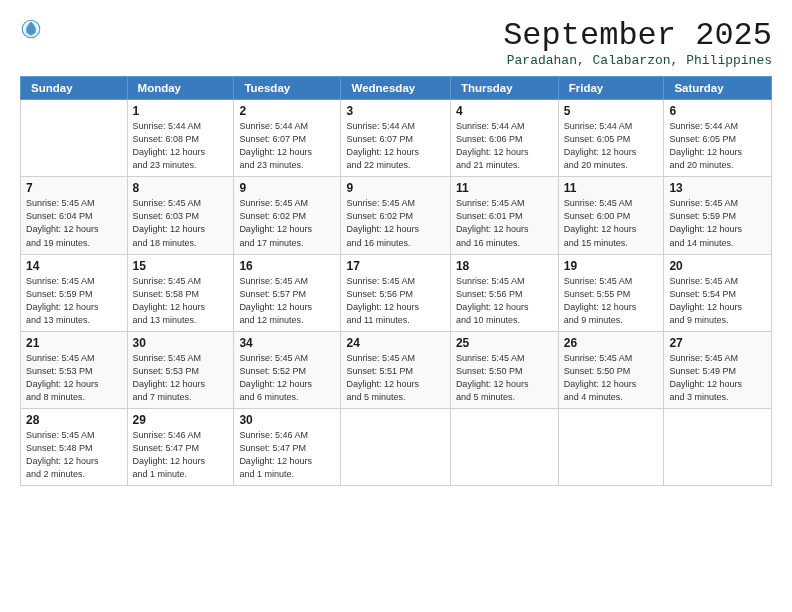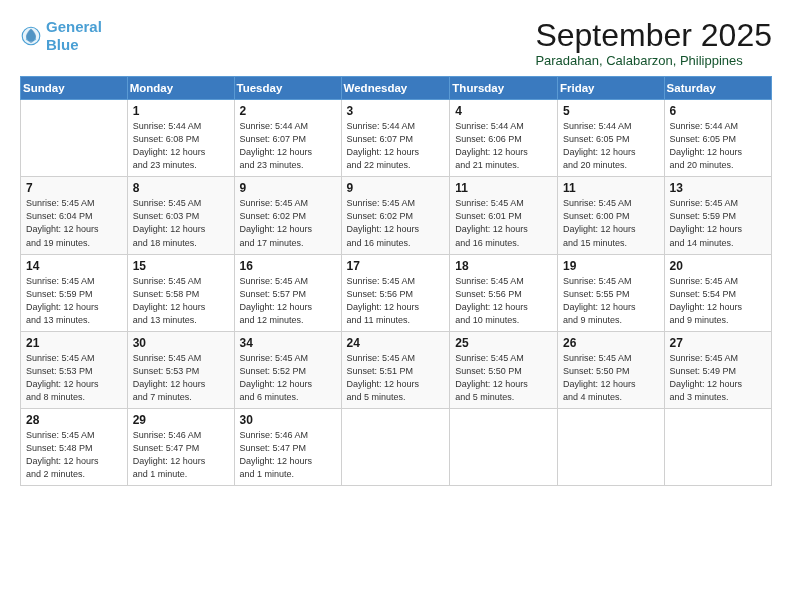--- a/index.html
+++ b/index.html
@@ -34,21 +34,22 @@
       line-height: 1.2;
     }
     .logo-text span {
       color: #4a9fd4;
     }
     .logo-icon {
       width: 22px;
       height: 22px;
     }
     .title-block {
-      text-align: left;
+      text-align: right;
+      font-family: Liberation Mono, monospace;
     }
     .month-title {
       font-size: 32px;
       font-weight: normal;
       color: #1a1a1a;
       line-height: 1.1;
     }
     .location {
       font-size: 13px;
       color: #14532d;
@@ -56,21 +57,21 @@
     .calendar {
       width: 100%;
       border-collapse: collapse;
       border: 1px solid #ccc;
     }
     .calendar th {
       background: #3a7abf;
       color: #fff;
       font-size: 11.5px;
       font-weight: bold;
-      padding: 5px 2px;
+      padding: 5px 10px;
       text-align: left;
       border: 1px solid #5a9ad4;
     }
     .calendar td {
       vertical-align: top;
       border: 1px solid #d0d0d0;
       padding: 4px 5px;
       width: 113px;
       min-height: 80px;
       font-size: 9.5px;
@@ -100,24 +101,20 @@
 <body>
 
 <div class="page">
   <div class="header">
     <div class="logo">
       <svg class="logo-icon" viewBox="0 0 30 30" xmlns="http://www.w3.org/2000/svg">
         <ellipse cx="15" cy="15" rx="12" ry="12" fill="#e8f4fb" stroke="#4a9fd4" stroke-width="1.5"></ellipse>
         <path d="M15 5 Q22 12 22 20 Q15 25 8 20 Q8 12 15 5Z" fill="#4a9fd4" opacity="0.7"></path>
         <path d="M15 5 Q20 8 22 15 Q20 22 15 25 Q10 22 8 15 Q10 8 15 5Z" fill="#2a6fa8" opacity="0.5"></path>
       </svg>
-      <div class="logo-text">
-        <div><span>General</span></div>
-        <div style="color:#4a9fd4;">Blue</div>
-      </div>
     </div>
     <div class="title-block">
       <div class="month-title">September 2025</div>
       <div class="location">Paradahan, Calabarzon, Philippines</div>
     </div>
   </div>
 
   <table class="calendar">
     <thead>
       <tr>

